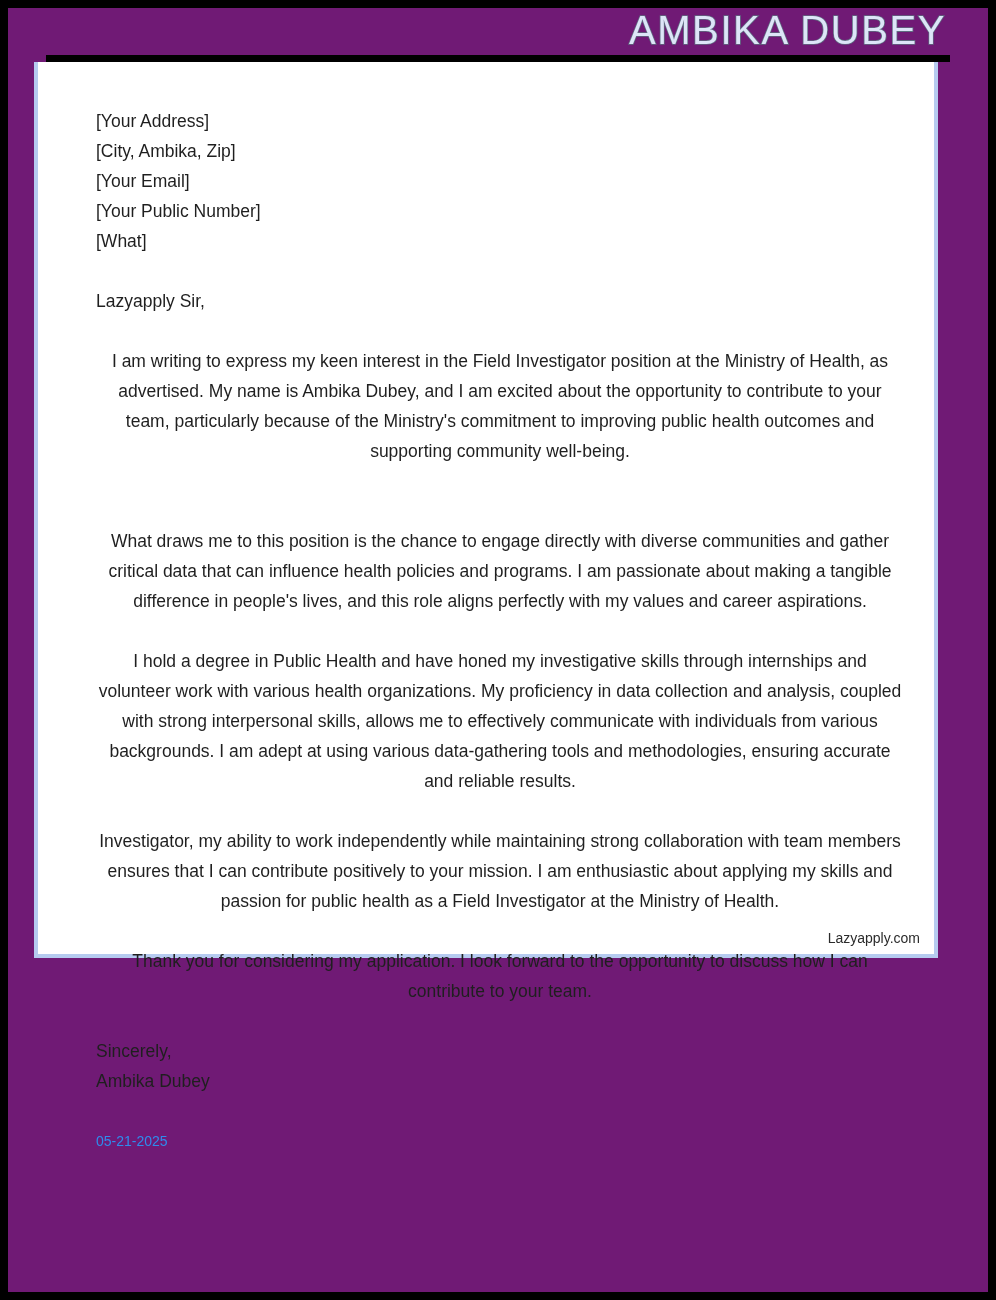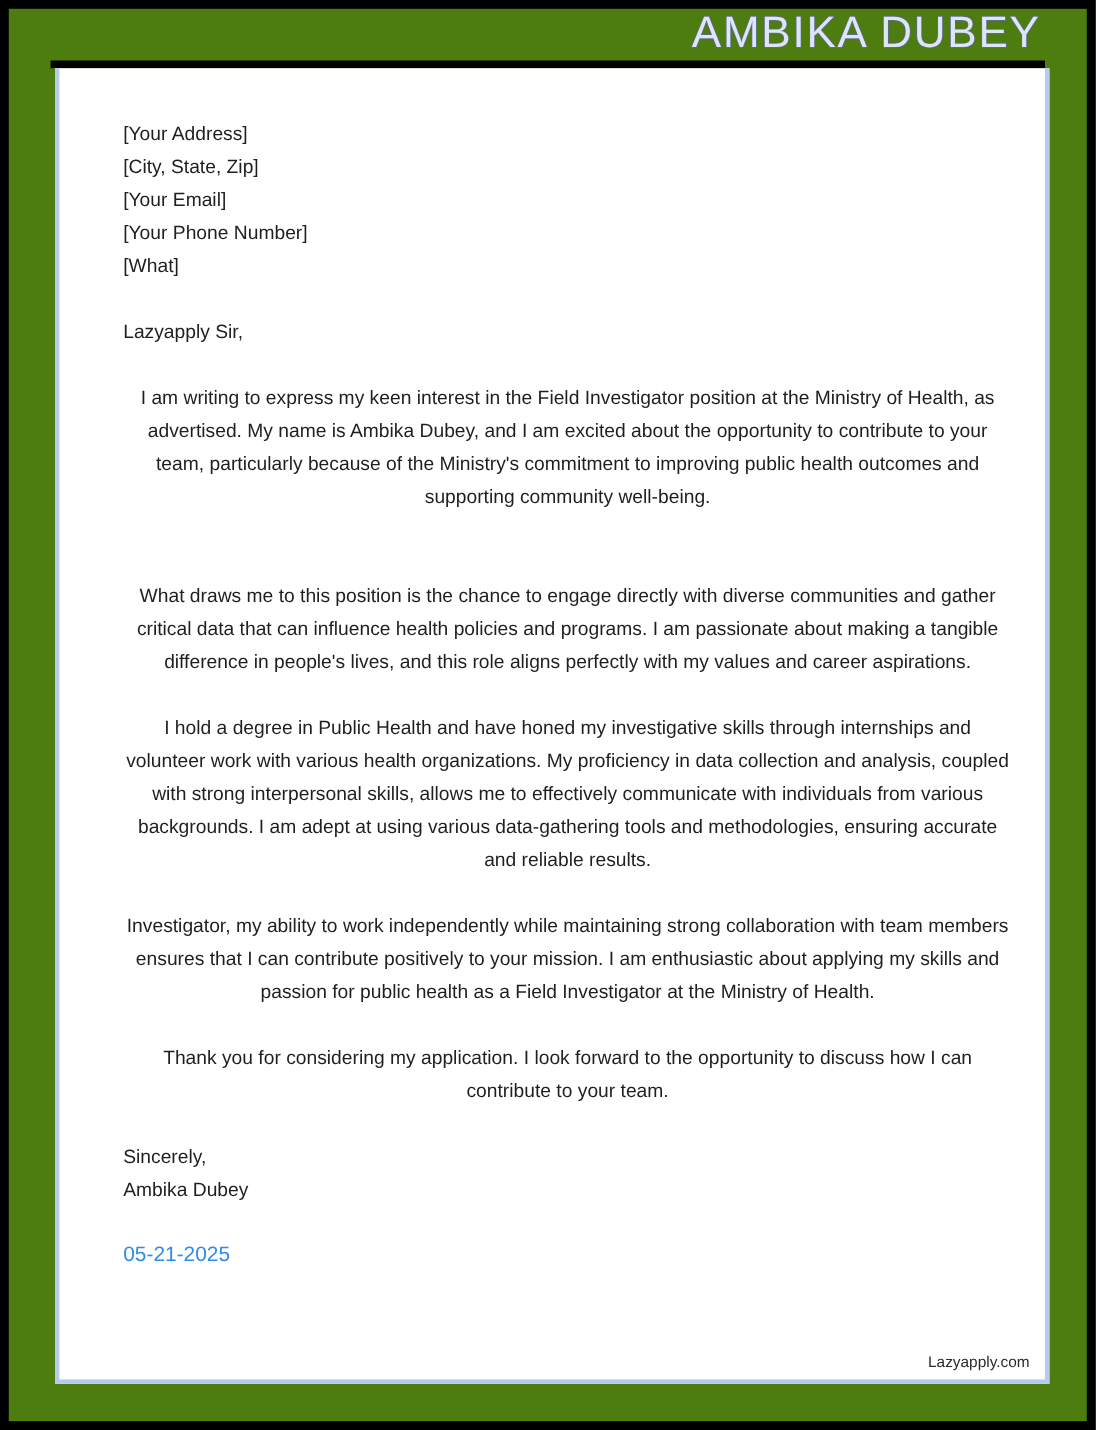--- a/index.html
+++ b/index.html
@@ -20,21 +20,21 @@
     width: 996px;
     height: 1300px;
     background: #000000;
     box-sizing: border-box;
     padding: 8px 8px 8px 8px;
   }
   #page-inner {
     position: relative;
     width: 980px;
     height: 1284px;
-    background: #4d7c0f;
+    background: #701a75;
     box-sizing: border-box;
   }
   
   #header {
     position: absolute;
     left: 0;
     top: 0;
     width: 980px;
     height: 47px;
     box-sizing: border-box;
@@ -58,24 +58,24 @@
     position: absolute;
     left: 38px;
     top: 47px;
     width: 904px;
     height: 7px;
     background: #000000;
   }
   
   #letter-card {
     position: absolute;
-    left: 42px;
+    left: 26px;
     top: 54px;
     width: 904px;
-    height: 1196px;
+    height: 896px;
     background: #ffffff;
     border-left: 4px solid #b6cbf0;
     border-right: 4px solid #b6cbf0;
     border-bottom: 4px solid #b6cbf0;
     box-sizing: border-box;
   }
   #letter-body {
     position: absolute;
     left: 58px;
     top: 44px;
@@ -91,21 +91,21 @@
   .block {
     margin: 0 0 0 0;
   }
   .gap-small { height: 30px; }
   .gap-large { height: 60px; }
   .para {
     text-align: center;
   }
   #date-line {
     font-family: "Liberation Sans", sans-serif;
-    font-size: 19px;
+    font-size: 14px;
     line-height: 30px;
     color: #2e8ced;
     margin: 0;
   }
   
   #footer-brand {
     position: absolute;
     right: 14px;
     bottom: 8px;
     font-family: "Liberation Sans", sans-serif;
@@ -124,23 +124,23 @@
       <div id="name-title">AMBIKA DUBEY</div>
     </div>
 
     <div id="top-rule"></div>
 
     <div id="letter-card">
       <div id="letter-body">
 
         <div class="block">
           <div class="line">[Your Address]</div>
-          <div class="line">[City, State, Zip]</div>
+          <div class="line">[City, Ambika, Zip]</div>
           <div class="line">[Your Email]</div>
-          <div class="line">[Your Phone Number]</div>
+          <div class="line">[Your Public Number]</div>
           <div class="line">[What]</div>
         </div>
 
         <div class="gap-small"></div>
 
         <div class="line">Lazyapply Sir,</div>
 
         <div class="gap-small"></div>
 
         <p class="para">I am writing to express my keen interest in the Field Investigator position at the Ministry of Health, as advertised. My name is Ambika Dubey, and I am excited about the opportunity to contribute to your team, particularly because of the Ministry's commitment to improving public health outcomes and supporting community well-being.</p>

